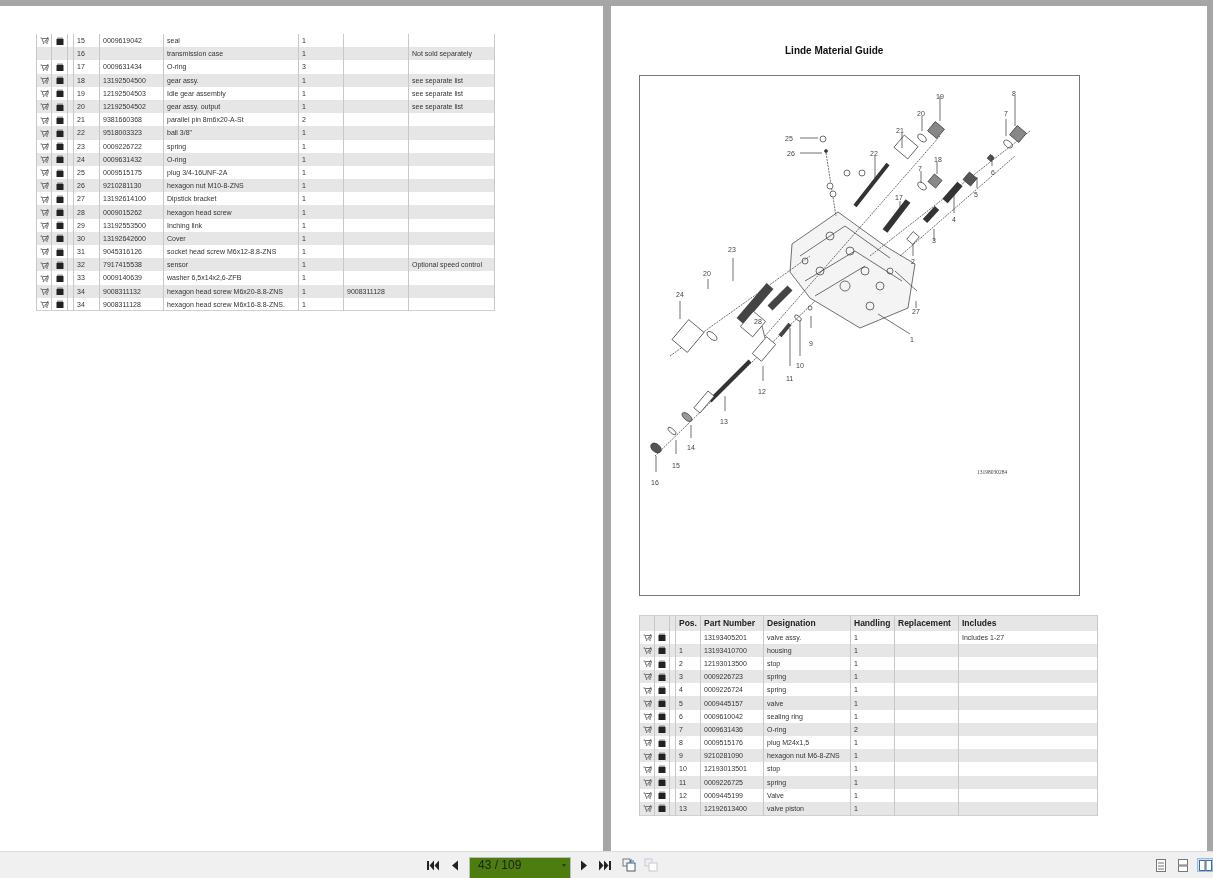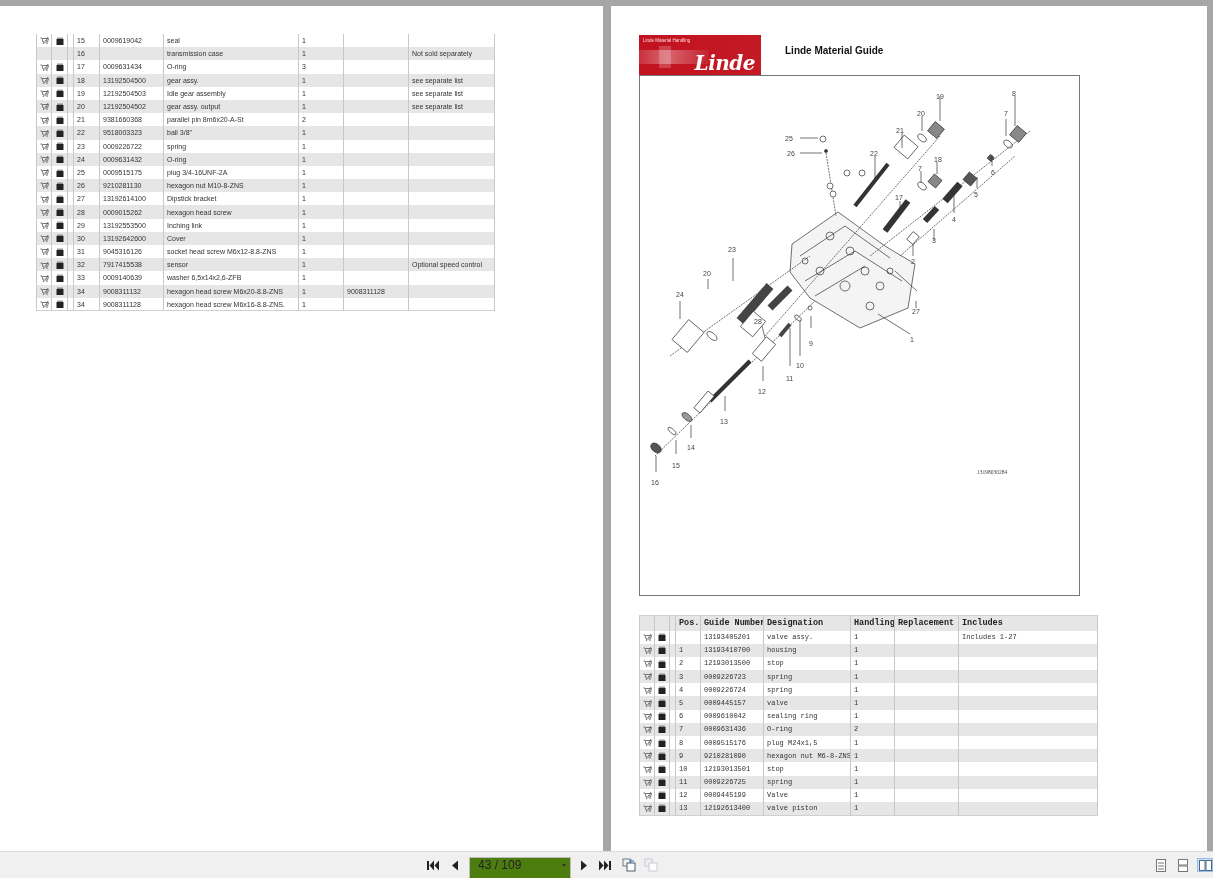--- a/index.html
+++ b/index.html
@@ -448,26 +448,20 @@
             <td>hexagon head screw M6x16-8.8-ZNS.</td>
             <td>1</td>
             <td></td>
             <td></td>
           </tr>
         </tbody>
     </table>
   </div>
 
   <div class="page page-right">
-    <div class="logo">
-      <div class="band1"></div>
-        <div class="band2"></div>
-      <span class="tag">Linde Material Handling</span>
-      <span class="word">Linde</span>
-    </div>
     <div class="doc-title">Linde Material Guide</div>
 
     <div class="drawing-frame">
       <svg width="441" height="521" viewBox="0 0 441 521" font-family="Liberation Sans, sans-serif" font-size="7" fill="#444">
         <g stroke="#333" stroke-width="0.7" fill="none">
 
           <path d="M152 168 L198 136 L245 170 L275 188 L268 232 L220 252 L170 222 L150 196 Z" fill="#f4f4f4"></path>
           <path d="M160 180 L205 150 L250 182 M165 205 L215 175 L262 205 M175 220 L225 190"></path>
           <circle cx="190" cy="160" r="4"></circle>
             <circle cx="210" cy="175" r="4"></circle>
@@ -592,39 +586,39 @@
             <text x="118" y="318">12</text>
           <text x="80" y="348">13</text>
             <text x="47" y="374">14</text>
           <text x="32" y="392">15</text>
             <text x="11" y="409">16</text>
         </g>
       </svg>
       <span class="drawing-no">13198030284</span>
     </div>
 
-    <table class="parts" id="right-table" style="left:28px; top:609px; width:458px;font-family:Liberation Mono, monospace;">
+    <table class="parts" id="right-table" style="left:28px; top:609px; width:458px;">
       <colgroup>
         <col style="width:15px">
           <col style="width:15px">
           <col style="width:6px">
           <col style="width:25px">
           <col style="width:63px">
           <col style="width:87px">
           <col style="width:44px">
           <col style="width:64px">
           <col style="width:139px">
       </colgroup>
       <thead>
         <tr>
           <th></th>
           <th></th>
           <th class="sep"></th>
           <th>Pos.</th>
-          <th>Guide Number</th>
+          <th>Part Number</th>
           <th>Designation</th>
           <th>Handling</th>
           <th>Replacement</th>
           <th>Includes</th>
         </tr>
       </thead>
       <tbody id="right-body">
           <tr>
             <td class="ic"><span class="cart-icon"><svg width="9" height="7" viewBox="0 0 9 7">
                   <path d="M0.5 1 L2 1 L3 5 L7.5 5 L8.5 1.5 L2.5 1.5" fill="none" stroke="#666" stroke-width="0.9"></path>

